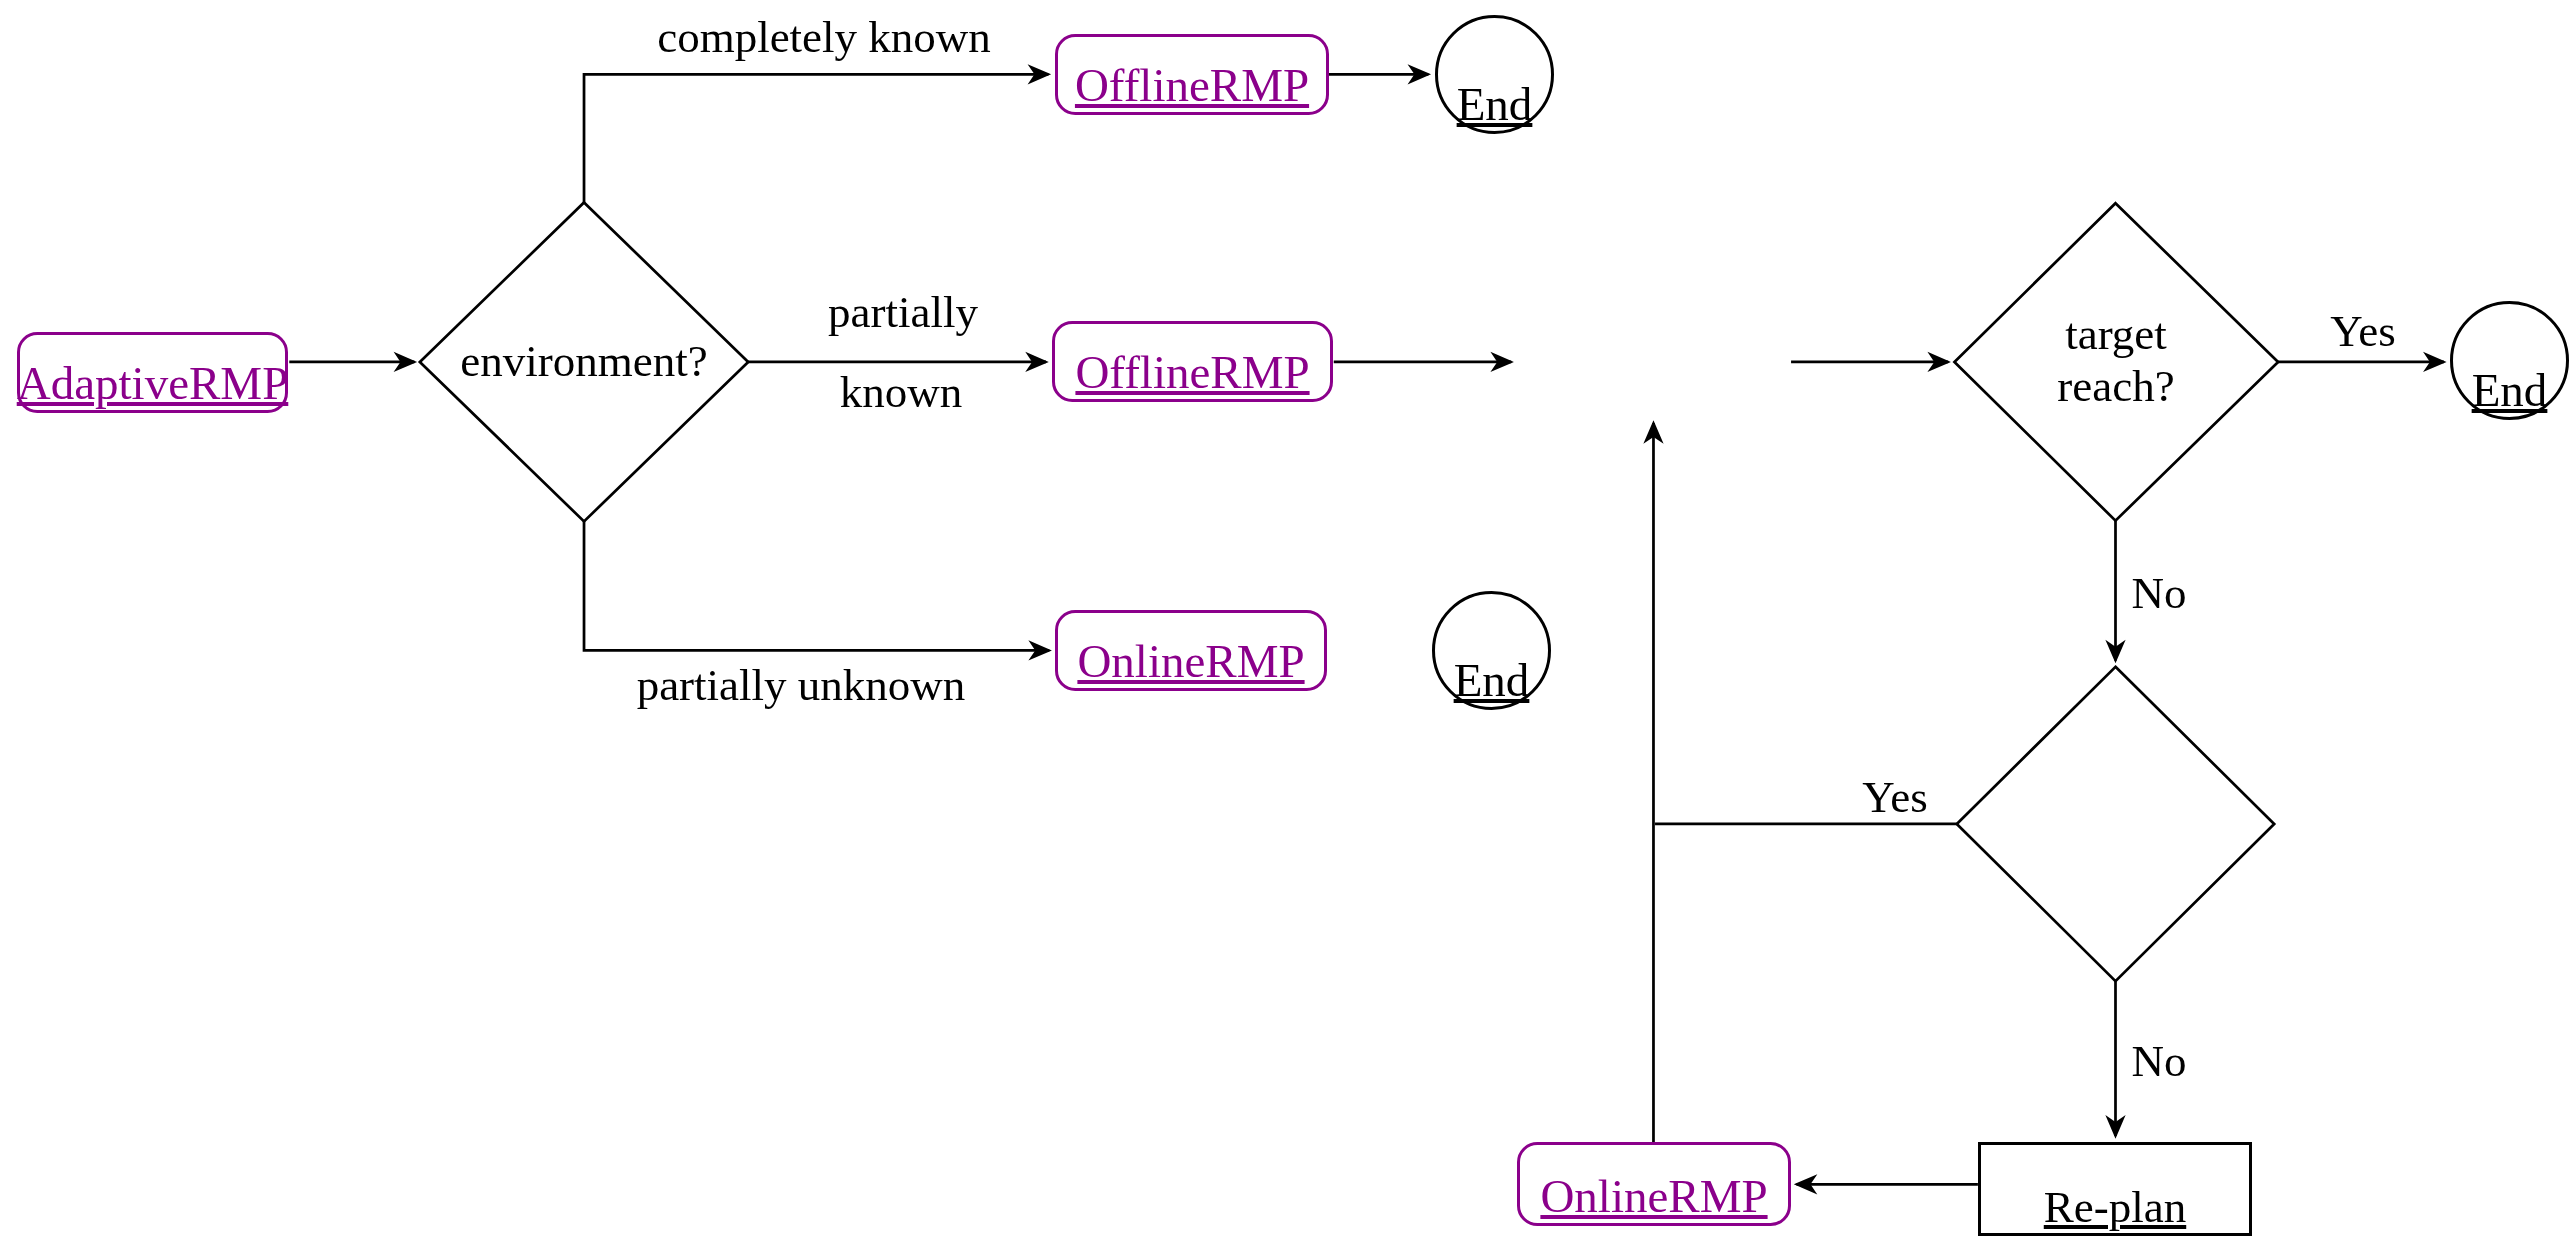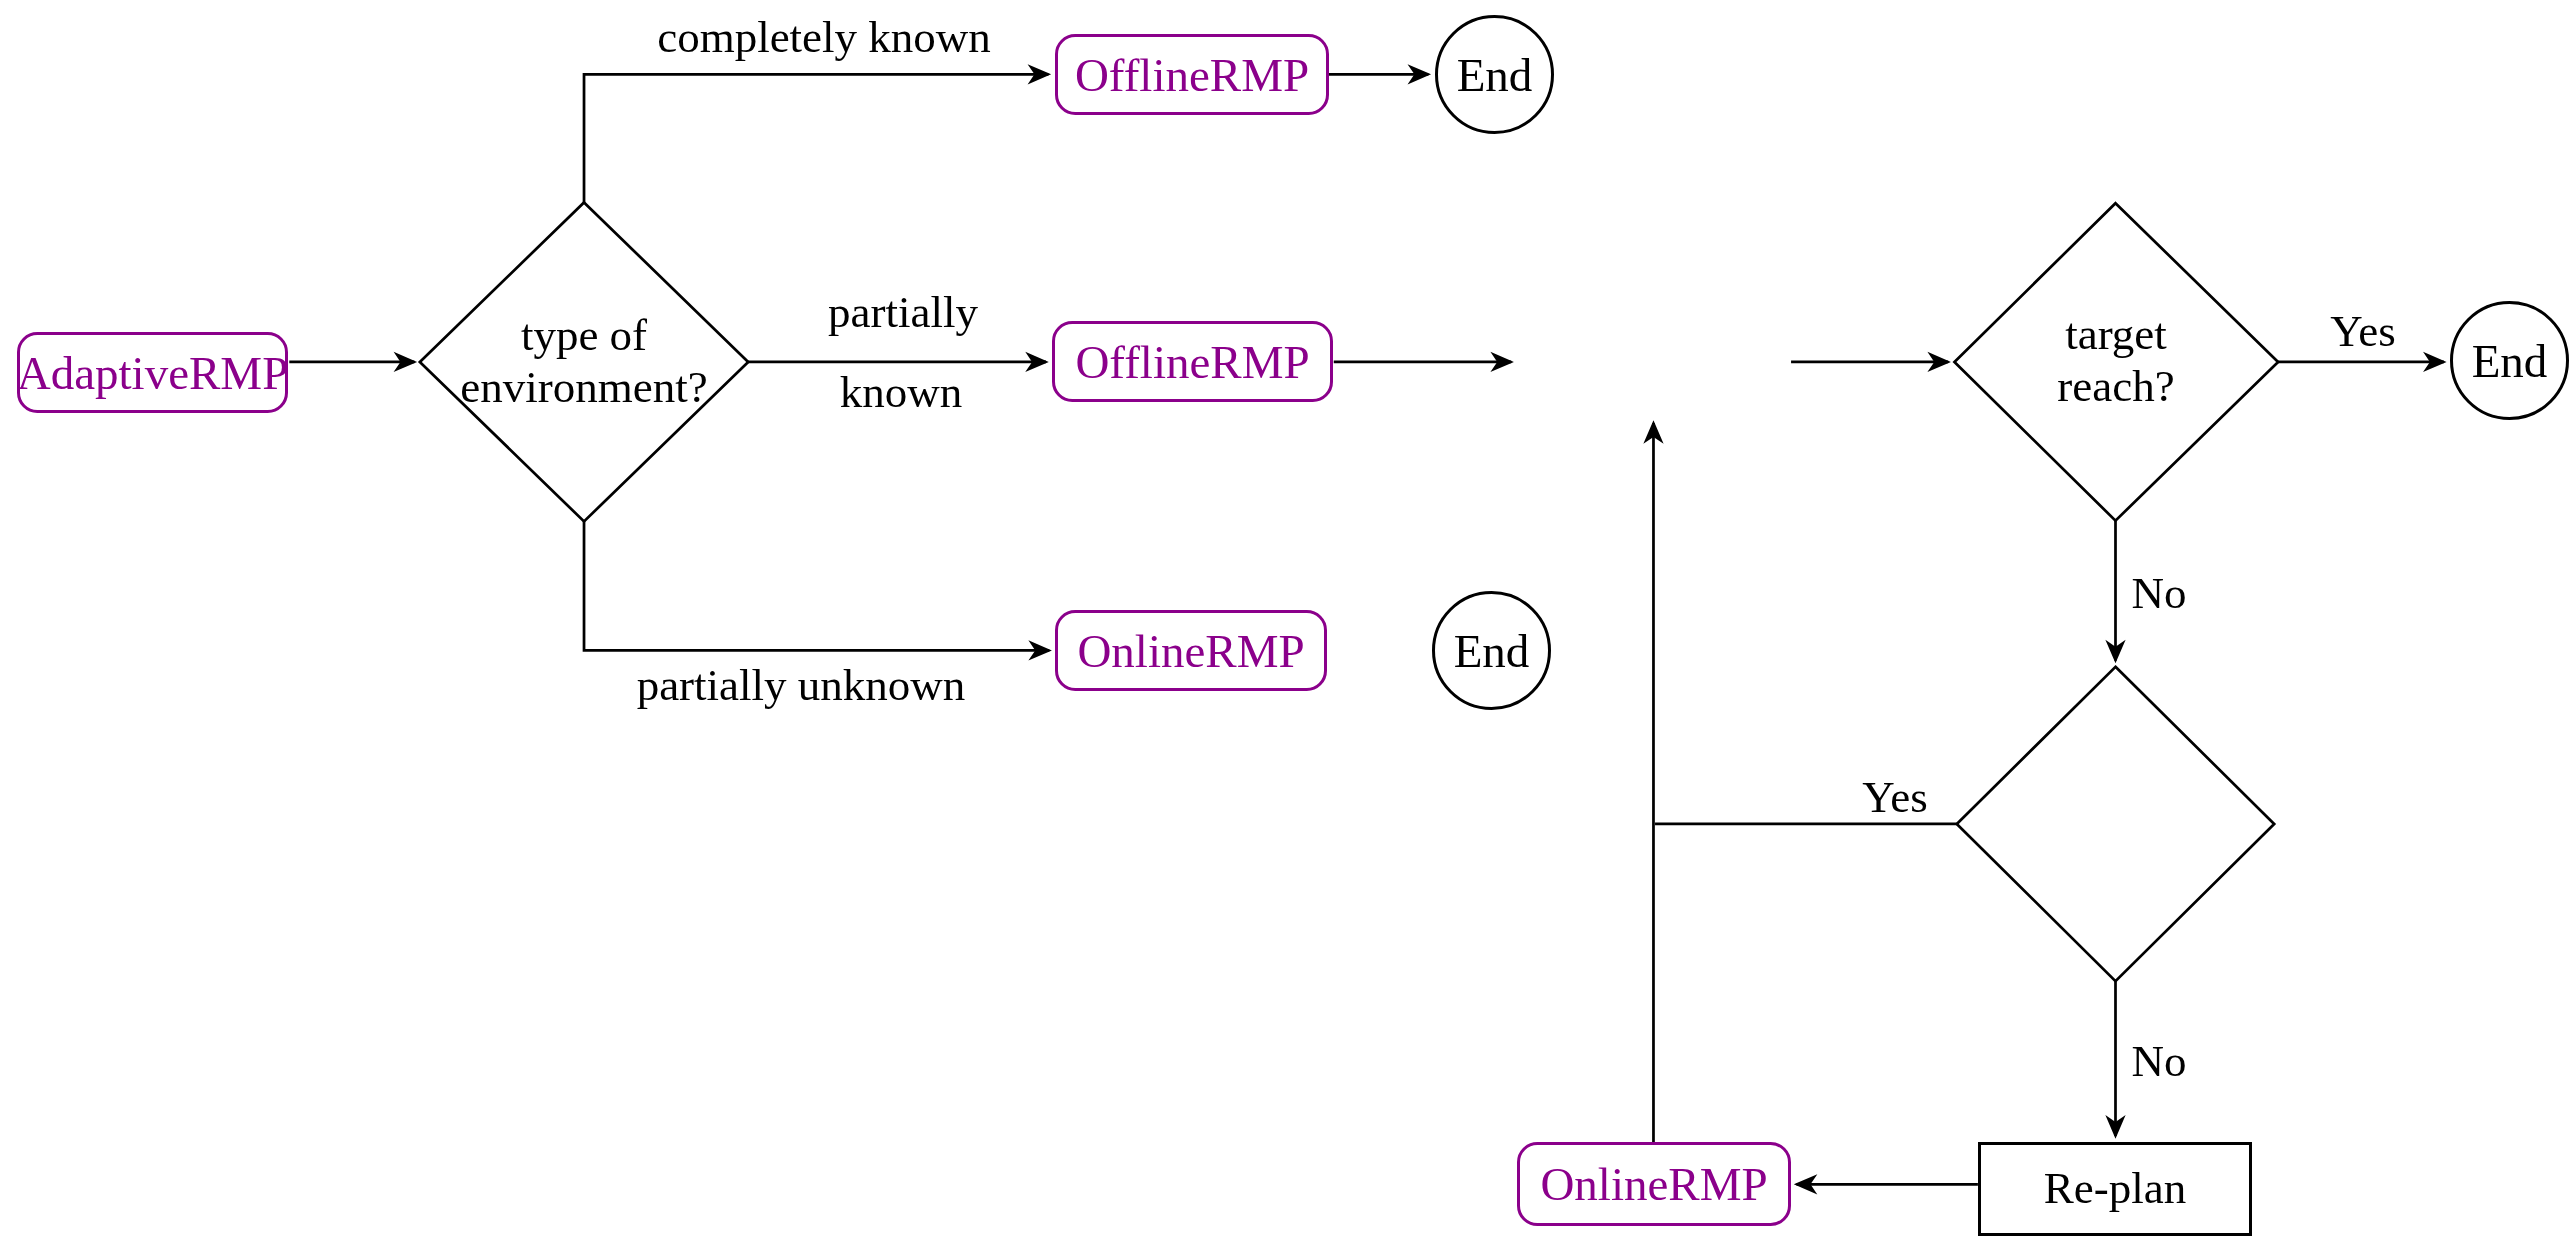--- a/index.html
+++ b/index.html
@@ -12,22 +12,22 @@
   body{
     font-family:"Liberation Serif","DejaVu Serif",serif;
     width:2576px;height:1243px;position:relative;overflow:hidden;
   }
   .canvas{position:absolute;left:0;top:0;width:2576px;height:1243px;background:var(--background);}
   svg.layer{position:absolute;left:0;top:0;width:2576px;height:1243px;}
   svg.layer path.edge{stroke:var(--line);stroke-width:3.5;fill:none;}
   svg.layer polygon.diamond{stroke:var(--line);stroke-width:3.5;fill:var(--background);}
   .node{
     position:absolute;display:flex;flex-direction:column;
-    align-items:center;justify-content:center;text-align:center;
-    background:var(--background);white-space:nowrap;
+    align-items:center;justify-content:flex-end;text-align:center;
+    background:var(--background);white-space:nowrap;text-decoration:underline;
   }
   .pnode{ 
     border:3.1px solid var(--accent);border-radius:20.3px;color:var(--accent);font-size:47px;
   }
   .bnode{ 
     border:3.1px solid var(--line);color:var(--line);font-size:45px;line-height:1.14;
   }
   .endnode{ 
     border:3.1px solid var(--line);border-radius:50%;color:var(--line);font-size:47px;
     width:119px;height:119px;
@@ -103,21 +103,20 @@
 
   <div class="node endnode" style="left:2450px;top:301px;">
     <span>End</span>
   </div>
 
   <div class="node endnode" style="left:1432px;top:591px;">
     <span>End</span>
   </div>
 
   <div class="dlabel" style="left:584px;top:361px;">
-    <div>type of</div>
     <div>environment?</div>
   </div>
 
   <div class="dlabel" style="left:2116px;top:360px;">
     <div>target</div>
     <div>reach?</div>
   </div>
 
 
   <div class="elabel" style="left:824px;top:37px;">completely known</div>

